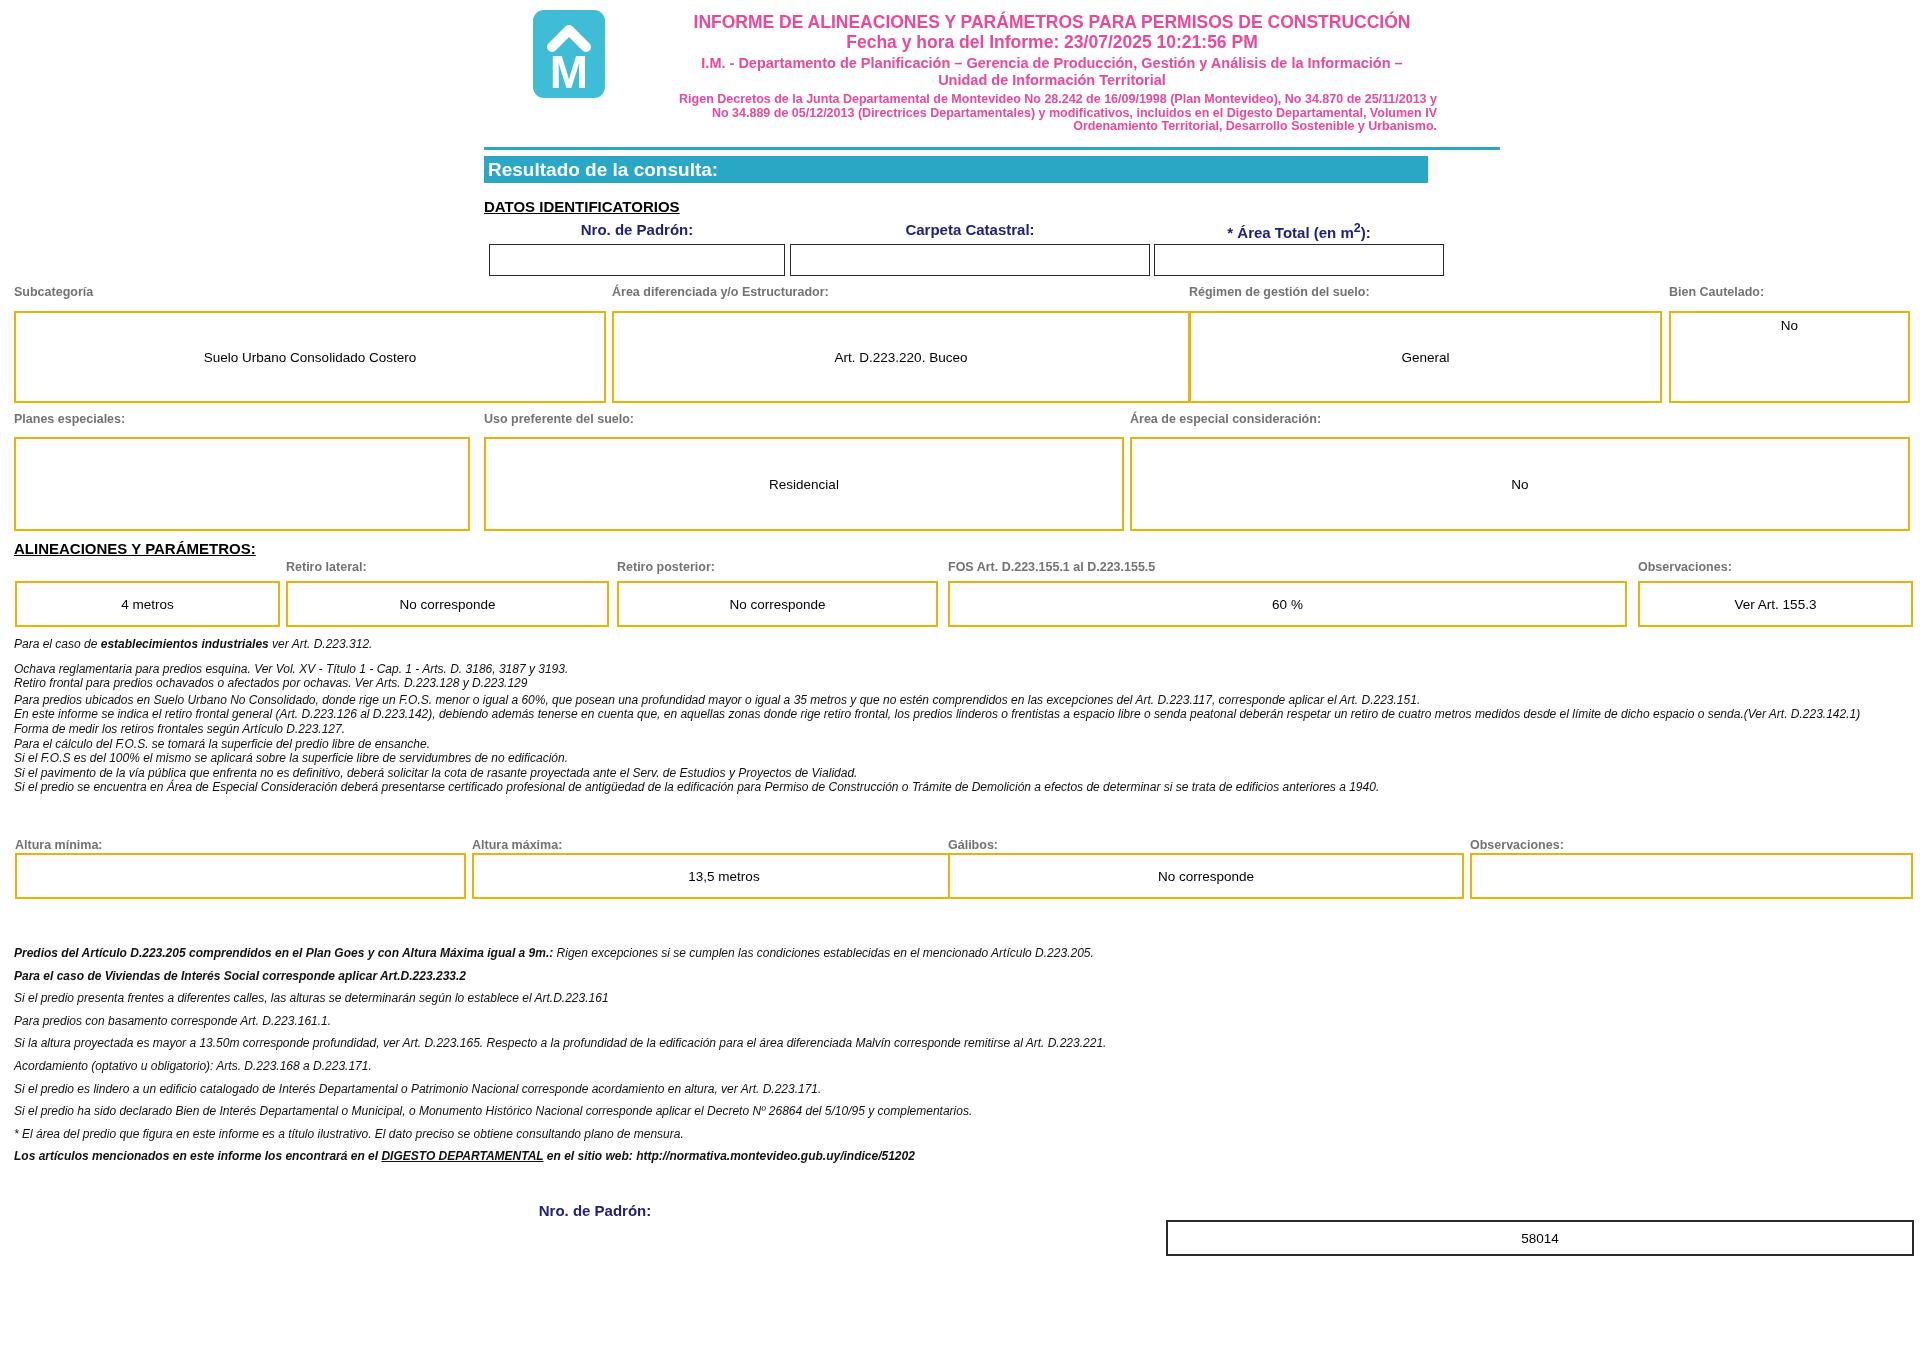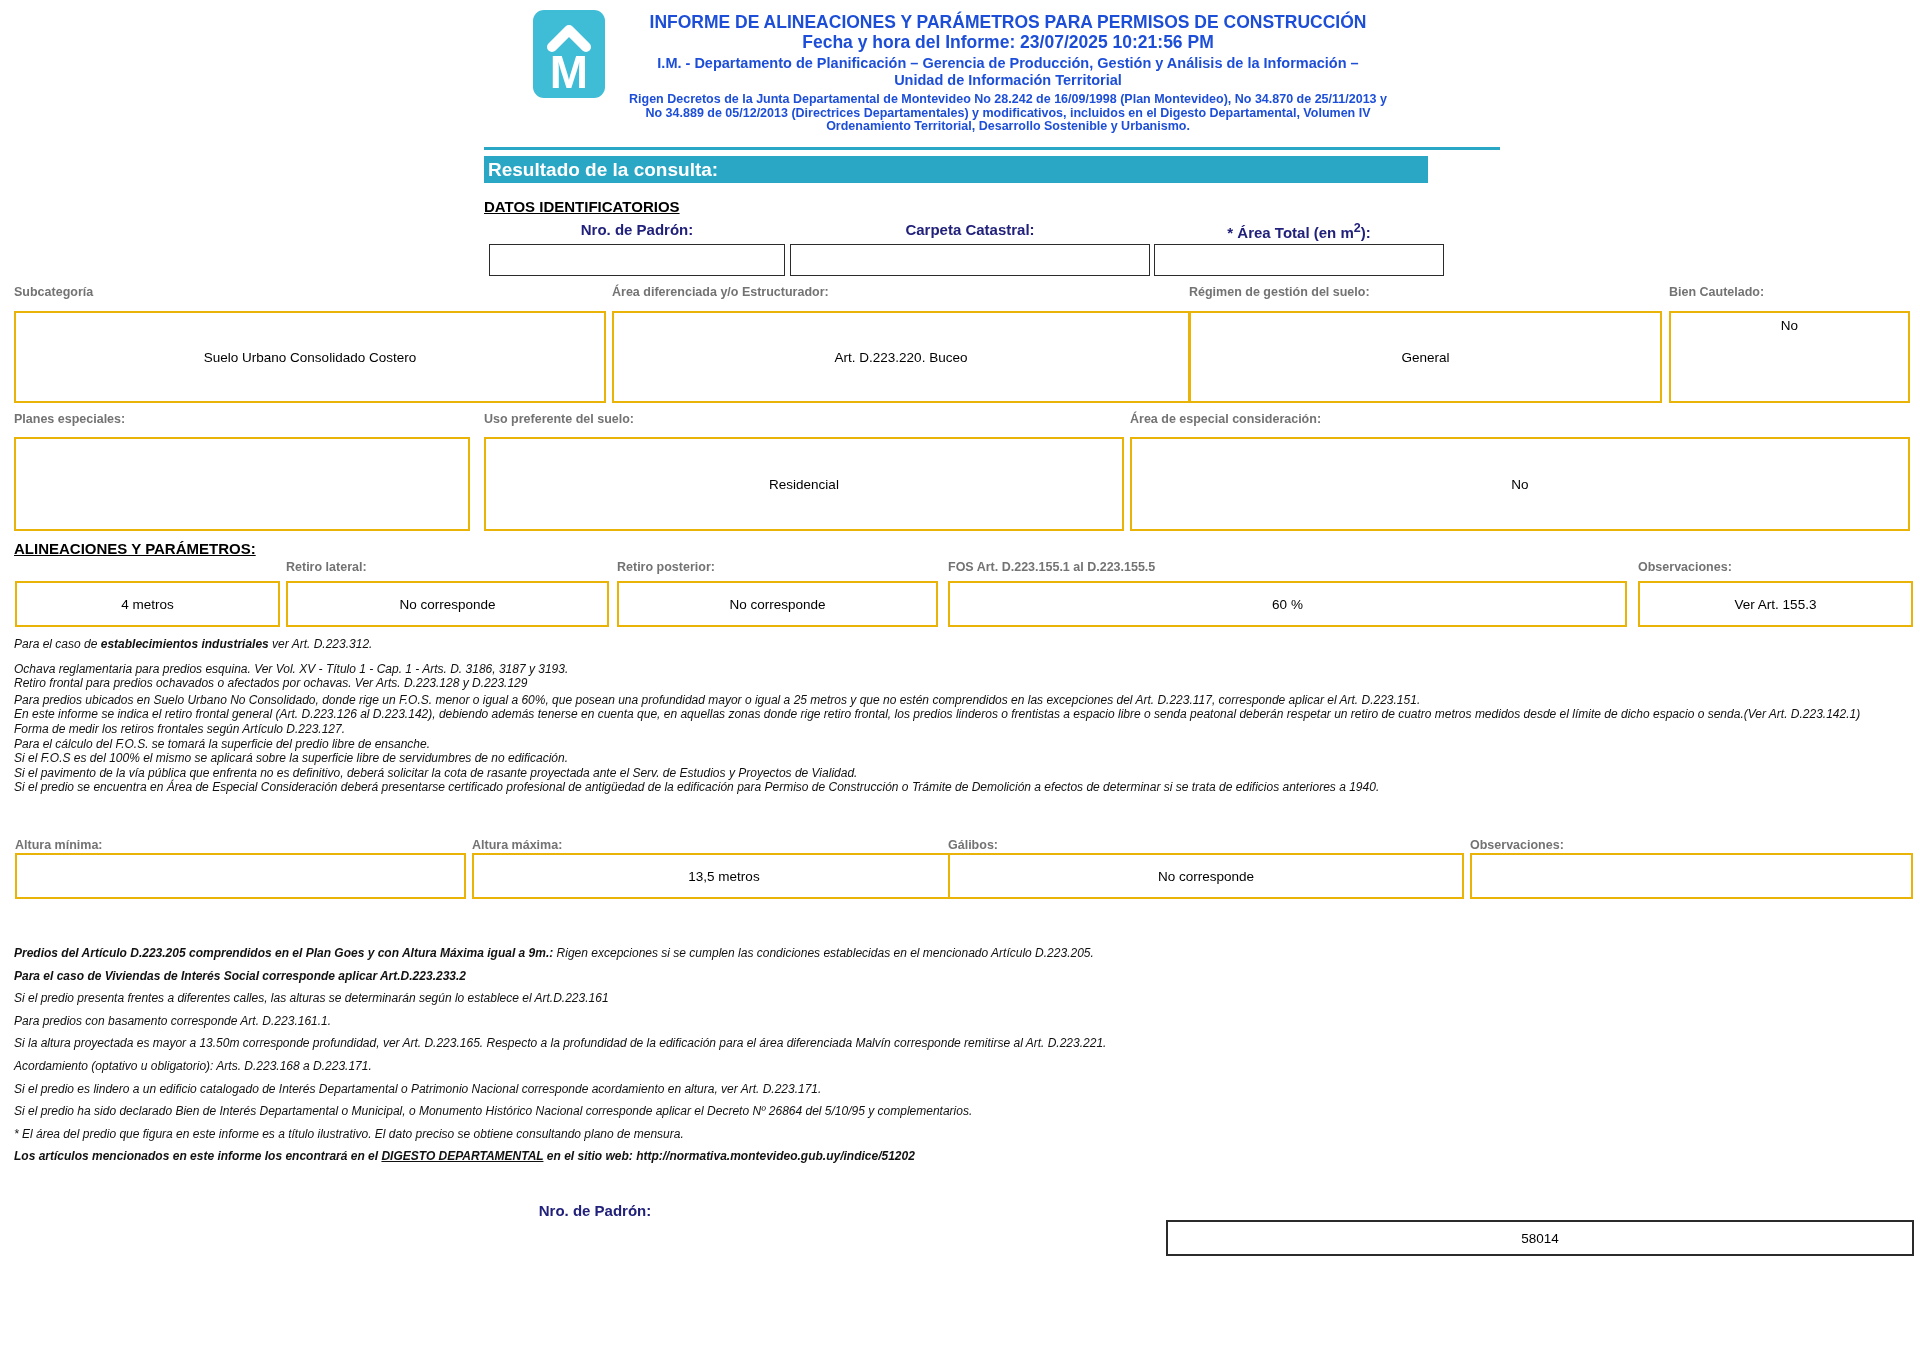--- a/index.html
+++ b/index.html
@@ -2,25 +2,25 @@
 <html lang="es"><head>
 <meta charset="utf-8">
 <style>
   html,body { margin:0; padding:0; background:#fff; }
   .page {
     position:relative; width:1920px; height:1351px; background:#fff;
     font-family:"Liberation Sans", sans-serif; color:#000; overflow:hidden;
   }
   
   .logo { position:absolute; left:533px; top:10px; width:72px; height:88px; }
-  .header-text { position:absolute; left:588px; top:12px; width:840px; text-align:center; color:#1d4ed8; }
+  .header-text { position:absolute; left:632px; top:12px; width:840px; text-align:center; color:#ec4899; }
   .ht-title    { font-size:17.5px; font-weight:bold; line-height:20px; }
   .ht-datetime { font-size:17.5px; font-weight:bold; line-height:20px; }
   .ht-dept     { font-size:14.5px; font-weight:bold; line-height:17px; max-width:742px; margin:3px auto 0; }
-  .ht-decree   { font-size:12.5px; font-weight:bold; line-height:13.5px; max-width:770px; margin:4px auto 12px; }
+  .ht-decree   { font-size:12.5px; font-weight:bold; line-height:13.5px; max-width:770px; margin:4px auto 12px;text-align:right; }
   .rule { position:absolute; left:484px; top:147px; width:1016px; height:3px; background:#2aa7c4; }
   .result-bar {
     position:absolute; left:484px; top:156px; width:944px; height:27px; background:#2aa7c4;
     color:#fff; font-weight:bold; font-size:19px; line-height:27px; padding-left:4px; box-sizing:border-box;
   }
   
   .sect { position:absolute; font-size:15px; font-weight:bold; color:#000; text-decoration:underline; }
   
   .flabel { position:absolute; font-size:15px; font-weight:bold; color:#21217b; text-align:center; }
   .hdr    { position:absolute; font-size:12.5px; font-weight:bold; color:#737373; text-align:left; }
@@ -108,21 +108,21 @@
   <div class="cell" style="left:15px;  top:581px; width:265px; height:46px;">4 metros</div>
   <div class="cell" style="left:286px; top:581px; width:323px; height:46px;">No corresponde</div>
   <div class="cell" style="left:617px; top:581px; width:321px; height:46px;">No corresponde</div>
   <div class="cell" style="left:948px; top:581px; width:679px; height:46px;">60 %</div>
   <div class="cell" style="left:1638px;top:581px; width:275px; height:46px;">Ver Art. 155.3</div>
 
   <div class="notes notes-retiros" style="left:14px; top:637px; width:1896px;">
     <p><span>Para el caso de </span><span class="b">establecimientos industriales</span><span> ver Art. D.223.312.</span></p>
     <p class="gap">Ochava reglamentaria para predios esquina. Ver Vol. XV - Título 1 - Cap. 1 - Arts. D. 3186, 3187 y 3193.</p>
     <p>Retiro frontal para predios ochavados o afectados por ochavas. Ver Arts. D.223.128 y D.223.129</p>
-    <p class="sgap">Para predios ubicados en Suelo Urbano No Consolidado, donde rige un F.O.S. menor o igual a 60%, que posean una profundidad mayor o igual a 25 metros y que no estén comprendidos en las excepciones del Art. D.223.117, corresponde aplicar el Art. D.223.151.</p>
+    <p class="sgap">Para predios ubicados en Suelo Urbano No Consolidado, donde rige un F.O.S. menor o igual a 60%, que posean una profundidad mayor o igual a 35 metros y que no estén comprendidos en las excepciones del Art. D.223.117, corresponde aplicar el Art. D.223.151.</p>
     <p>En este informe se indica el retiro frontal general (Art. D.223.126 al D.223.142), debiendo además tenerse en cuenta que, en aquellas zonas donde rige retiro frontal, los predios linderos o frentistas a espacio libre o senda peatonal deberán respetar un retiro de cuatro metros medidos desde el límite de dicho espacio o senda.(Ver Art. D.223.142.1)</p>
     <p>Forma de medir los retiros frontales según Artículo D.223.127.</p>
     <p>Para el cálculo del F.O.S. se tomará la superficie del predio libre de ensanche.</p>
     <p>Si el F.O.S es del 100% el mismo se aplicará sobre la superficie libre de servidumbres de no edificación.</p>
     <p>Si el pavimento de la vía pública que enfrenta no es definitivo, deberá solicitar la cota de rasante proyectada ante el Serv. de Estudios y Proyectos de Vialidad.</p>
     <p>Si el predio se encuentra en Área de Especial Consideración deberá presentarse certificado profesional de antigüedad de la edificación para Permiso de Construcción o Trámite de Demolición a efectos de determinar si se trata de edificios anteriores a 1940.</p>
   </div>
 
   <div class="hdr" style="left:15px;  top:838px; width:451px;">Altura mínima:</div>
   <div class="hdr" style="left:472px; top:838px; width:468px;">Altura máxima:</div>

